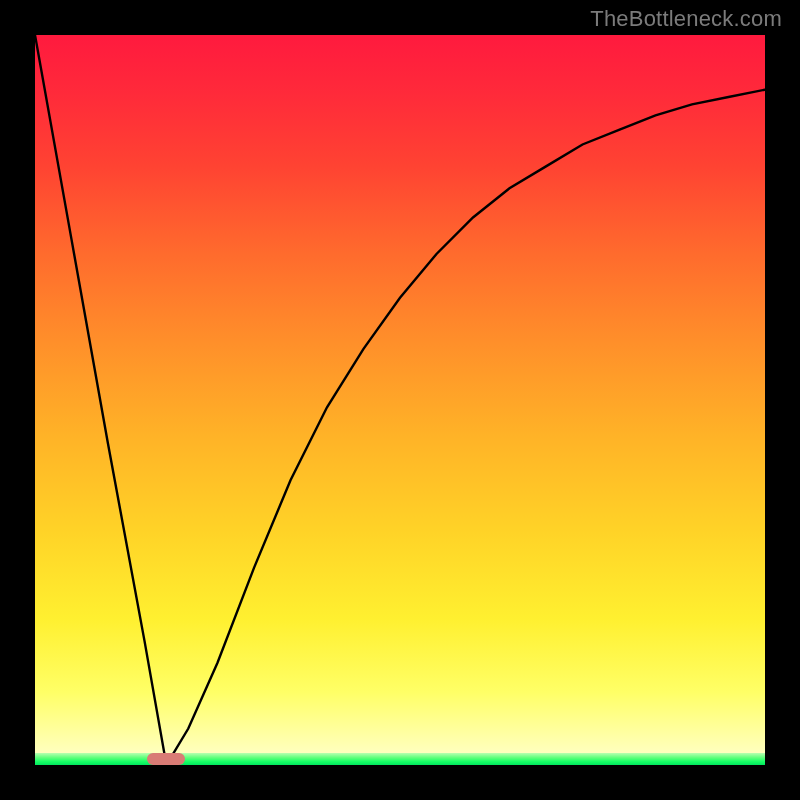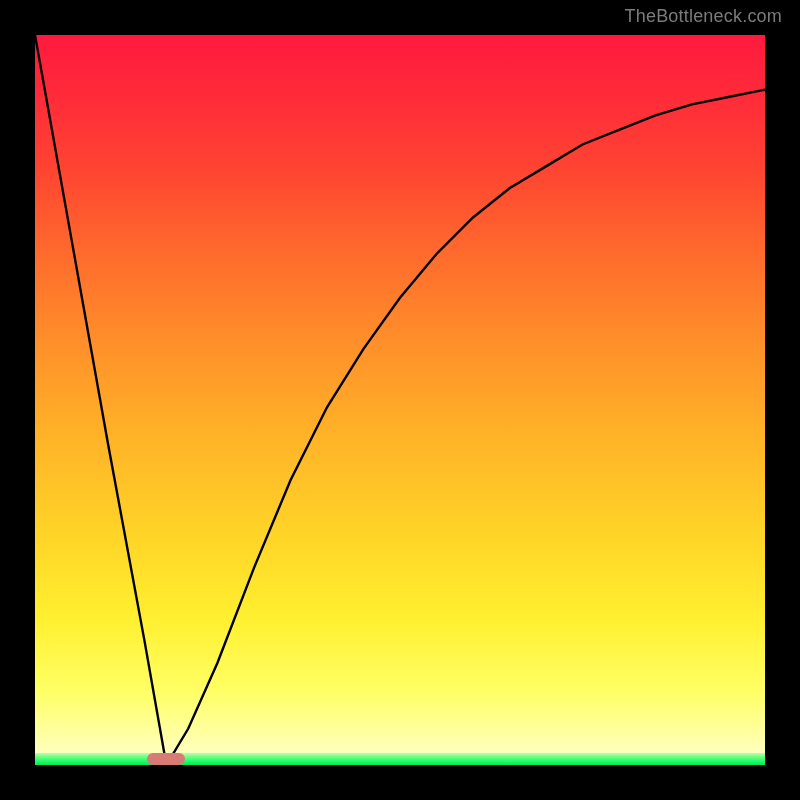--- a/index.html
+++ b/index.html
@@ -70,21 +70,21 @@
     width: 38px;
     height: 12px;
     border-radius: 6px;
     background: #d97b75;
   }
   .watermark {
     position: absolute;
     top: 6px;
     right: 18px;
     color: #7b7b7b;
-    font-size: 18px;
+    font-size: 22px;
     letter-spacing: 0.2px;
     font-weight: 500;
     margin-left: 44px;
   }
 </style>
 </head>
 <body>
 
 <div class="frame">
 

